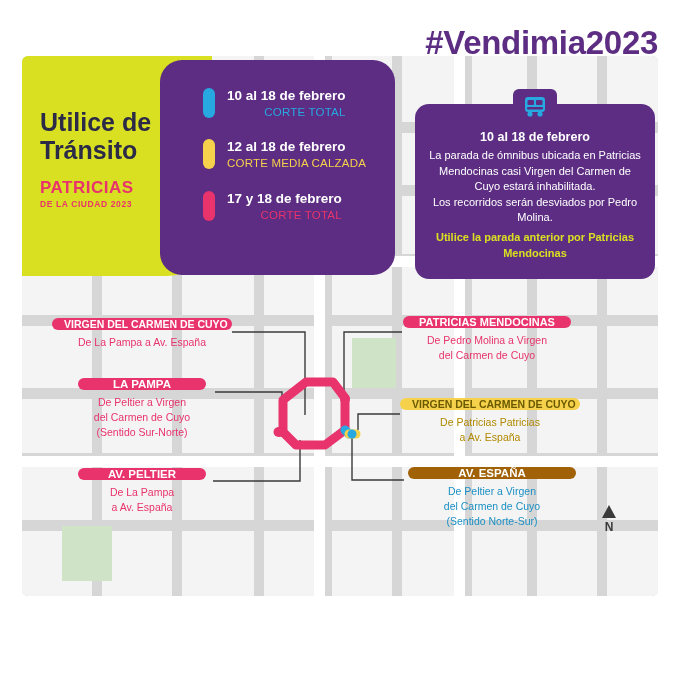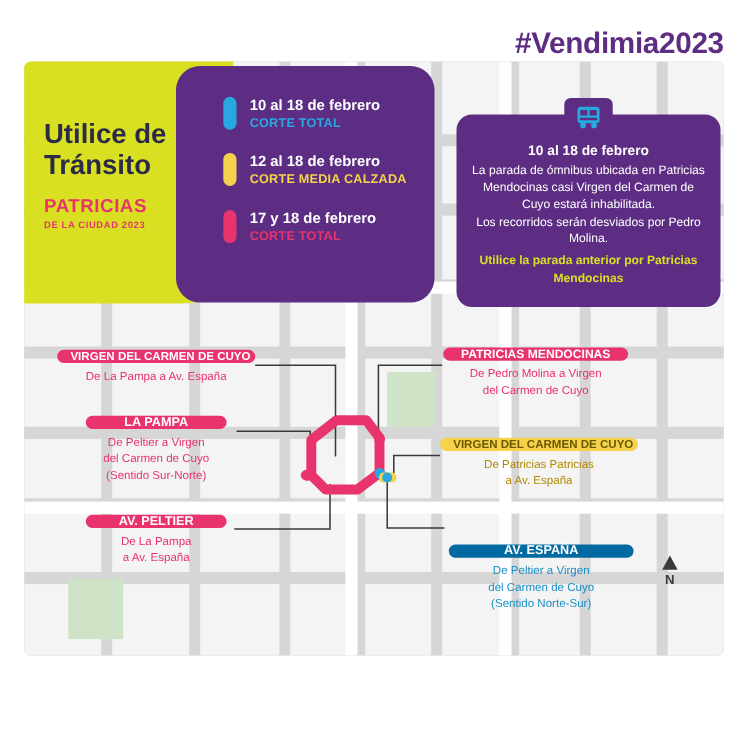--- a/index.html
+++ b/index.html
@@ -9,21 +9,21 @@
     background: #ffffff;
     font-family: "Liberation Sans", sans-serif;
     overflow: hidden;
     position: relative;
   }
   .canvas { position:absolute; inset:0; }
 
   
   .hashtag {
     position:absolute; right:22px; top:24px;
-    font-size:27px; font-weight:bold; color:#5c2d82;
+    font-size:33px; font-weight:bold; color:#5c2d82;
     letter-spacing:-0.3px;
   }
 
   
   .map {
     position:absolute; left:22px; top:56px; width:636px; height:540px;
     background:#e3e3e3;
     border-radius:6px;
     overflow:hidden;
   }
@@ -63,21 +63,21 @@
     font-size:8.5px; font-weight:bold; color:#e8336d; letter-spacing:0.6px;
     margin-top:1px;
   }
 
   .legend { position:absolute; left:203px; top:88px; width:190px; }
   .legend .row { display:flex; align-items:flex-start; margin-bottom:19px; }
   .legend .bar {
     width:12px; height:30px; border-radius:6px; margin-right:12px; flex:0 0 auto;
   }
   .legend .txt .d { color:#ffffff; font-weight:bold; font-size:13.5px; line-height:1.25; }
-  .legend .txt .k { font-weight:bold; font-size:11.5px; line-height:1.35; letter-spacing:0.2px;}
+  .legend .txt .k { font-weight:normal; font-size:11.5px; line-height:1.35; letter-spacing:0.2px;text-align:right;}
 
   
   .bus-box {
     position:absolute; left:415px; top:104px; width:240px; height:175px;
     background:#5c2d82; border-radius:14px;
     padding:26px 14px 10px; text-align:center;
   }
   .bus-icon {
     position:absolute; left:50%; top:-15px; transform:translateX(-50%);
     width:44px; height:36px; background:#5c2d82; border-radius:6px;
@@ -97,21 +97,21 @@
     border-radius:13px; padding:0 12px; font-weight:bold; font-size:11.5px;
     text-align:center; color:#ffffff; white-space:nowrap;
   }
   .callout .body {
     margin-top:5px; font-size:10.5px; line-height:1.45; text-align:center;
   }
   .pink  .cap { background:#e8336d; }
   .pink  .body { color:#e8336d; }
   .yellowc .cap { background:#f6d14b; color:#6b5a00; }
   .yellowc .body { color:#b08900; }
-  .bluec .cap { background:#0369a1;margin-top:28px; }
+  .bluec .cap { background:#a16207; }
   .bluec .body { color:#1a8fc4; }
 
   
   .compass { position:absolute; left:592px; top:505px; text-align:center; width:34px; }
   .compass .tri {
     width:0; height:0; margin:0 auto;
     border-left:7px solid transparent; border-right:7px solid transparent;
     border-bottom:13px solid #3a3a3a;
   }
   .compass .n { font-size:12px; color:#3a3a3a; font-weight:bold; margin-top:2px; }

